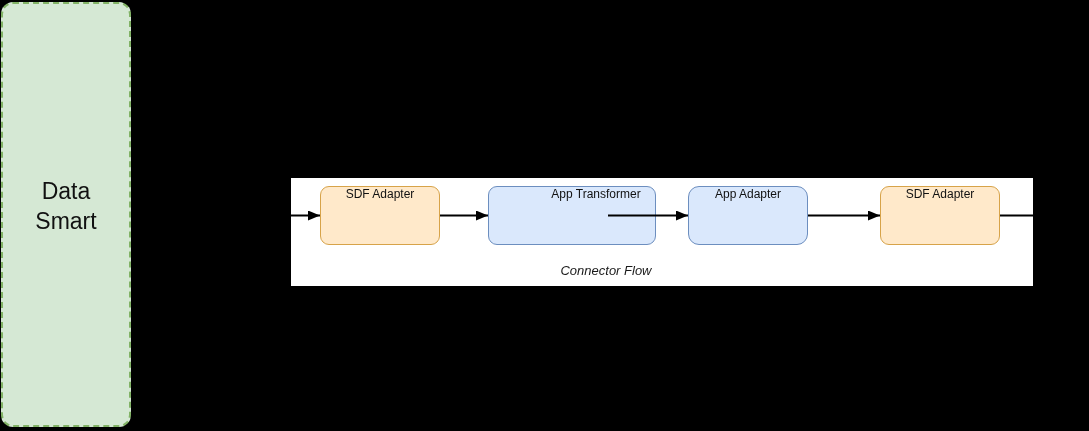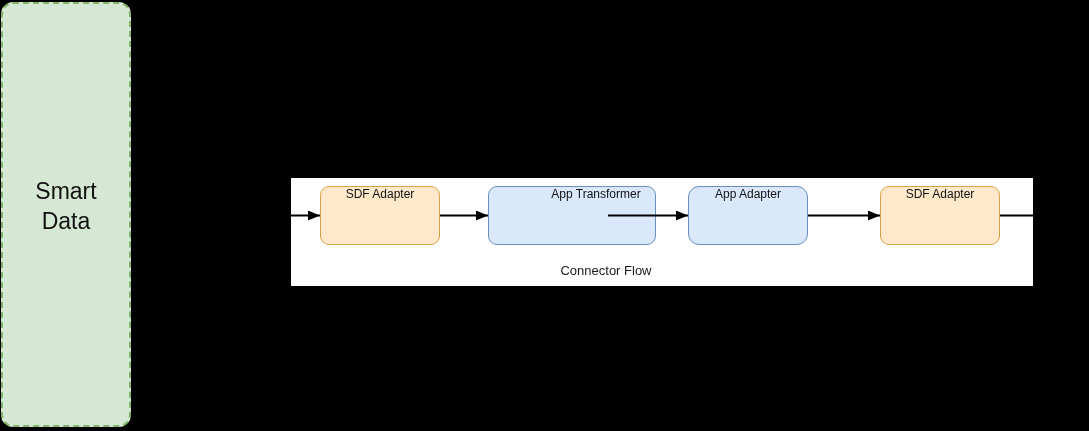--- a/index.html
+++ b/index.html
@@ -49,20 +49,21 @@
     background: #ffffff;
   }
   .flow-label {
     position: absolute;
     left: 536px;
     top: 263px;
     width: 140px;
     text-align: center;
     font-size: 13px;
     color: #1a1a1a;
+    font-style: italic;
   }
 
   
   .node {
     position: absolute;
     top: 186px;
     width: 118px;
     height: 57px;
     border-width: 1px;
     border-style: solid;
@@ -93,22 +94,22 @@
     stroke-width: 2;
   }
 </style>
 </head>
 <body>
 
 <div class="canvas">
 
   <div class="framework-panel" style="background-color: rgb(213, 232, 212); border-color: rgb(130, 179, 102);">
     <div class="framework-label">
+      <span>Data</span>
       <span>Smart</span>
-      <span>Data</span>
     </div>
   </div>
 
   <div class="flow-panel" style="background-color: rgb(255, 255, 255);"></div>
 
   <div class="node node-1" style="background-color: rgb(255, 233, 202); border-color: rgb(215, 163, 73);">
     <span>SDF Adapter</span>
   </div>
 
   <div class="node node-2" style="background-color: rgb(218, 232, 252); border-color: rgb(108, 142, 191); padding-left: 48px;">

